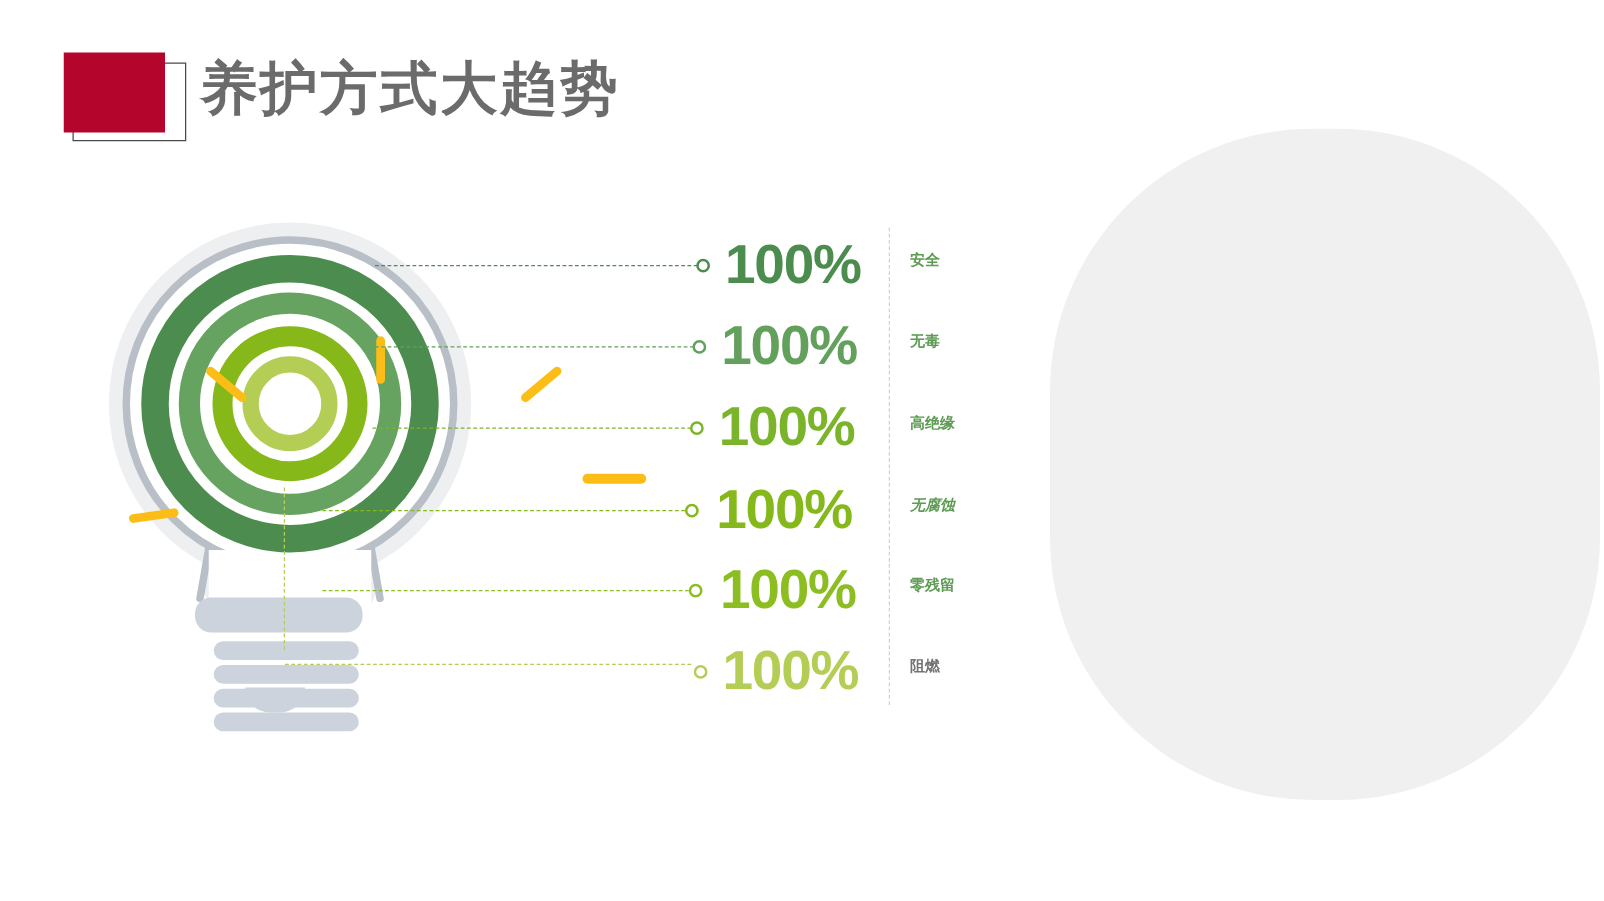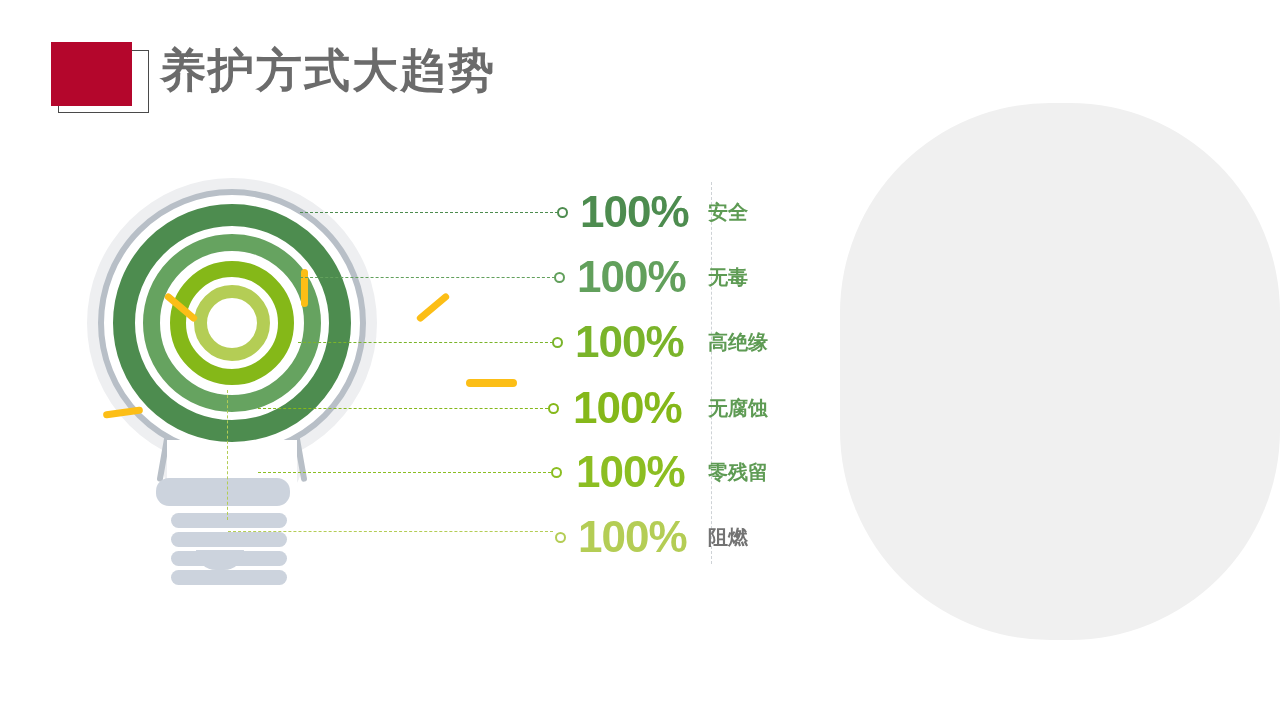--- a/index.html
+++ b/index.html
@@ -210,22 +210,22 @@
   .pct {
     position: absolute;
     font-size: 44px;
     font-weight: bold;
     letter-spacing: -1px;
     line-height: 1;
     white-space: nowrap;
   }
   .rowlabel {
     position: absolute;
-    left: 708px;
-    font-size: 20px;
+    left: 728px;
+    font-size: 12px;
     font-weight: bold;
     line-height: 1;
     white-space: nowrap;
   }
   .divider {
     position: absolute;
     left: 711px;
     top: 182px;
     width: 0;
     height: 382px;
@@ -322,21 +322,21 @@
       <div class="connector" style="left:298px; top:0; width:255px; border-top-color:#7ab42a;"></div>
       <div class="marker" style="left:552px; top:-5px; border-color:#7ab42a;"></div>
       <div class="pct" style="left:575px; top:-22px; color:#7ab42a;">100%</div>
       <div class="rowlabel" style="top:-10px; color:#5e9b54;">高绝缘</div>
     </div>
 
     <div class="row" style="top:408px;">
       <div class="connector" style="left:258px; top:0; width:290px; border-top-color:#85b81a;"></div>
       <div class="marker" style="left:548px; top:-5px; border-color:#85b81a;"></div>
       <div class="pct" style="left:573px; top:-22px; color:#85b81a;">100%</div>
-      <div class="rowlabel" style="top:-10px; color:#5e9b54;">无腐蚀</div>
+      <div class="rowlabel" style="top:-10px; color:#5e9b54;font-style:italic;">无腐蚀</div>
     </div>
 
     <div class="row" style="top:472px;">
       <div class="connector" style="left:258px; top:0; width:293px; border-top-color:#8cbe22;"></div>
       <div class="marker" style="left:551px; top:-5px; border-color:#8cbe22;"></div>
       <div class="pct" style="left:576px; top:-22px; color:#8cbe22;">100%</div>
       <div class="rowlabel" style="top:-10px; color:#5e9b54;">零残留</div>
     </div>
 
     <div class="row" style="top:537px;">

